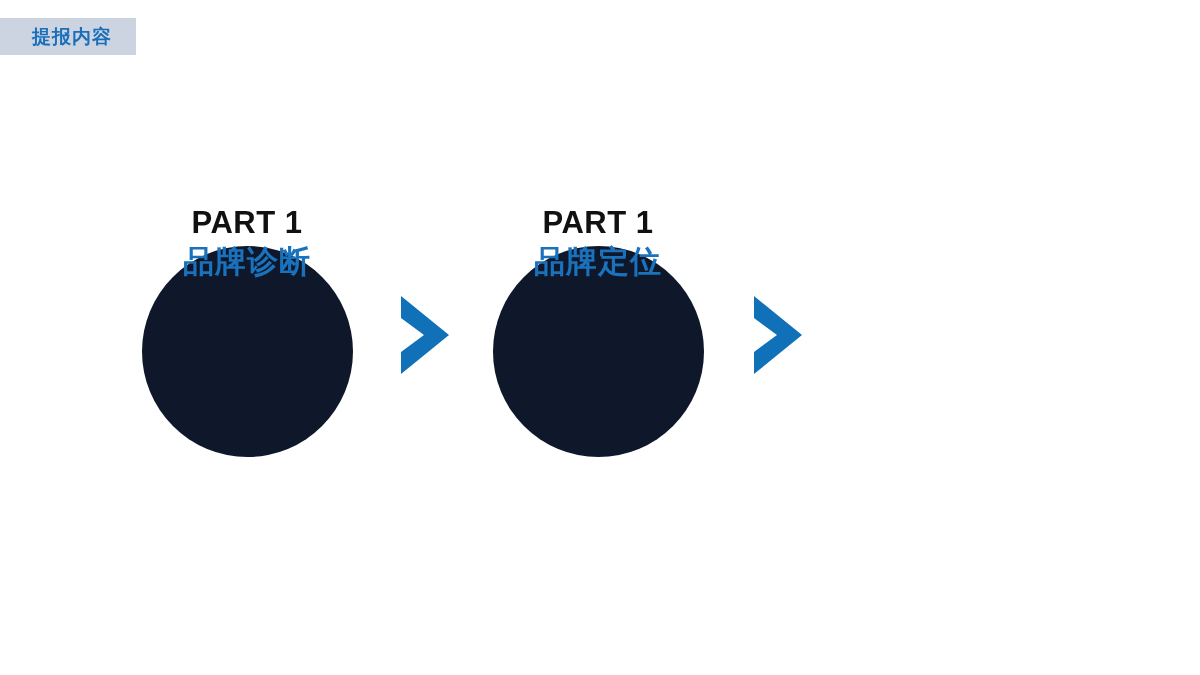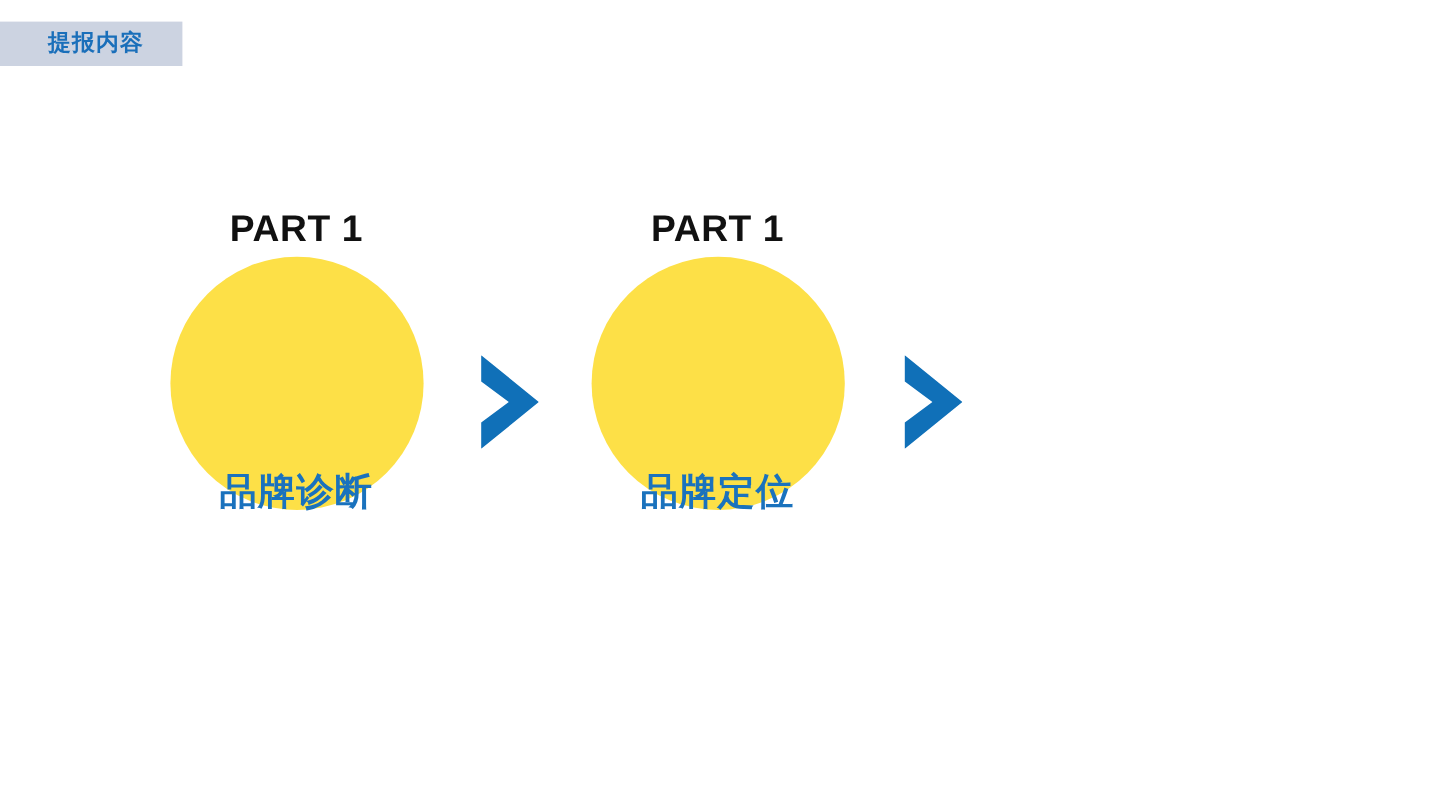--- a/index.html
+++ b/index.html
@@ -22,21 +22,21 @@
     width: 1200px;
     height: 675px;
     background: #ffffff;
   }
 
   
   .header-badge {
     position: absolute;
     left: 0px;
     top: 18px;
-    width: 152px;
+    width: 136px;
     height: 37px;
     background: #ccd3e1;
     display: flex;
     align-items: center;
     justify-content: center;
     box-sizing: border-box;
     padding-left: 8px;
   }
   .header-badge-text {
     font-size: 19px;
@@ -51,21 +51,21 @@
   .steps {
     position: absolute;
     left: 0;
     top: 0;
     width: 1200px;
     height: 675px;
   }
 
   .step {
     position: absolute;
-    top: 172px;
+    top: 204px;
     width: 240px;
     margin-left: -120px;
     text-align: center;
   }
   .step-1 { left: 247px; }
   .step-2 { left: 598px; }
   .step-3 { left: 948px; }
 
   .part-label {
     font-size: 31px;
@@ -75,23 +75,23 @@
     letter-spacing: 0.5px;
     height: 38px;
     white-space: nowrap;
   }
 
   .circle {
     width: 211px;
     height: 211px;
     margin: 4px auto 0 auto;
     border-radius: 50%;
-    background: #fde047;
+    background: #0f172a;
     display: flex;
-    align-items: flex-end;
+    align-items: flex-start;
     justify-content: center;
   }
   .circle-label {
     font-size: 31px;
     font-weight: bold;
     color: #1a72bd;
     letter-spacing: 1px;
     line-height: 1;
     white-space: nowrap;
   }

